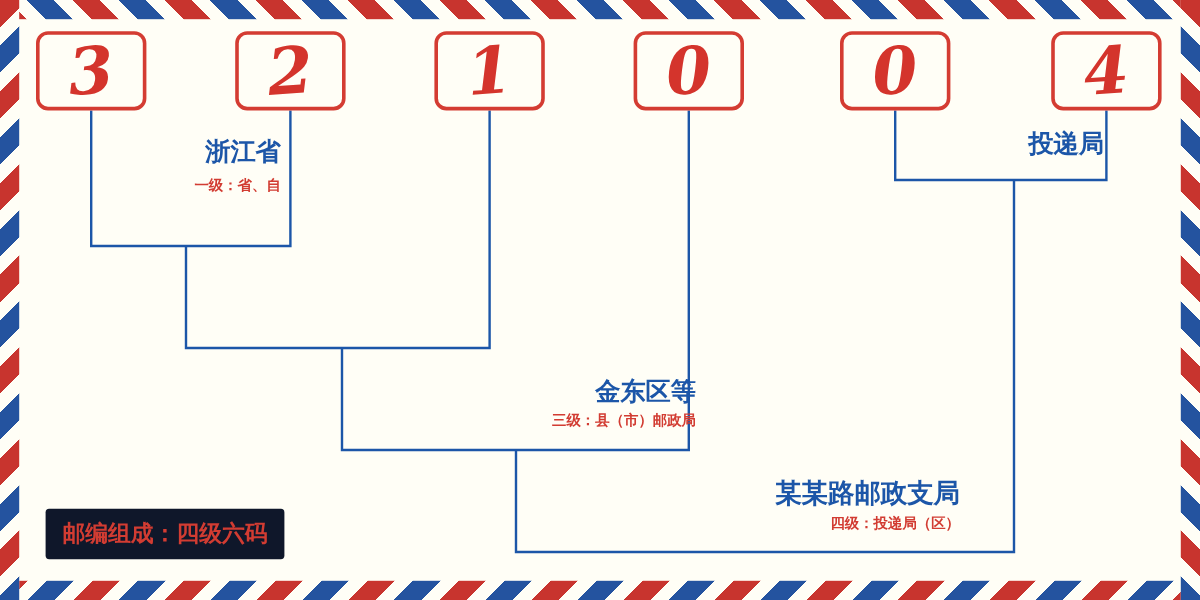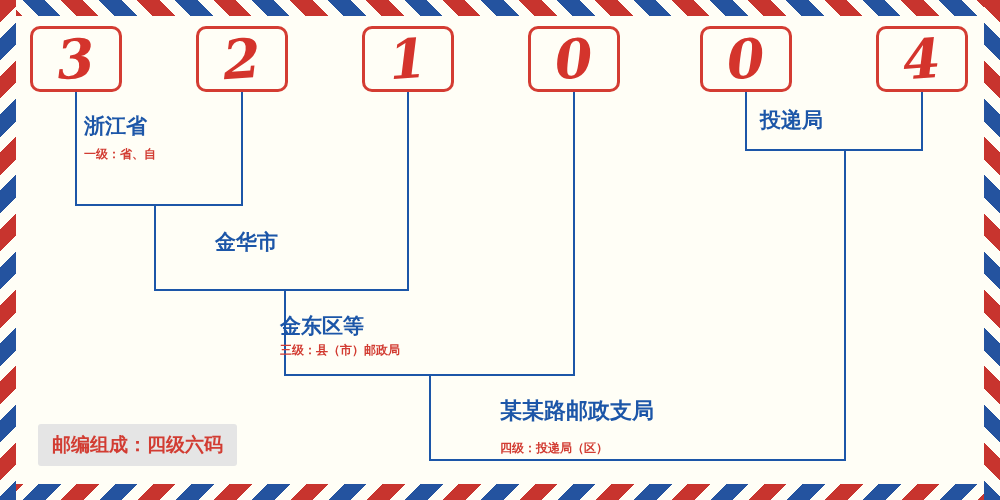--- a/index.html
+++ b/index.html
@@ -44,27 +44,27 @@
     font-family:"DejaVu Serif","Liberation Serif",serif;
     font-weight:bold;font-style:italic;
     font-size:54px;line-height:1;
     transform:rotate(-4deg);
   }
   .d1{left:30px;} .d2{left:196px;} .d3{left:362px;}
   .d4{left:528px;} .d5{left:700px;} .d6{left:876px;}
 
   svg.connectors{position:absolute;left:0;top:0;pointer-events:none;}
 
-  .lbl{position:absolute;text-align:left;white-space:nowrap;}
+  .lbl{position:absolute;text-align:right;white-space:nowrap;}
   .place{color:#1c56a8;font-weight:bold;font-size:21px;}
   .desc{color:#d23c32;font-size:12px;font-weight:bold;}
 
   .footer-badge{
     position:absolute;left:38px;top:424px;
-    background:#e5e5e5;
+    background:#0f172a;
     color:#d23c32;font-weight:bold;font-size:19px;
     padding:8px 14px;border-radius:3px;
   }
 </style>
 </head>
 <body>
 
 <div class="card">
 
   <div class="stripe h top"></div>
@@ -102,25 +102,24 @@
   <div class="digit-box d5">
     <span class="digit">0</span>
   </div>
   <div class="digit-box d6">
     <span class="digit">4</span>
   </div>
 
   <div class="lbl place" style="left:84px;top:112px;width:150px;">浙江省</div>
   <div class="lbl desc" style="left:84px;top:146px;width:150px;">一级：省、自</div>
 
-  <div class="lbl place" style="left:215px;top:228px;width:150px;">金华市</div>
 
   <div class="lbl place" style="left:280px;top:312px;width:300px;">金东区等</div>
   <div class="lbl desc" style="left:280px;top:342px;width:300px;">三级：县（市）邮政局</div>
 
   <div class="lbl place" style="left:760px;top:106px;width:160px;">投递局</div>
 
   <div class="lbl place" style="left:500px;top:396px;width:300px;font-size:22px;">某某路邮政支局</div>
-  <div class="lbl desc" style="left:500px;top:428px;width:300px;margin-top:12px;">四级：投递局（区）</div>
+  <div class="lbl desc" style="left:500px;top:428px;width:300px;">四级：投递局（区）</div>
 
   <div class="footer-badge">邮编组成：四级六码</div>
 
 </div>
 
 </body></html>

